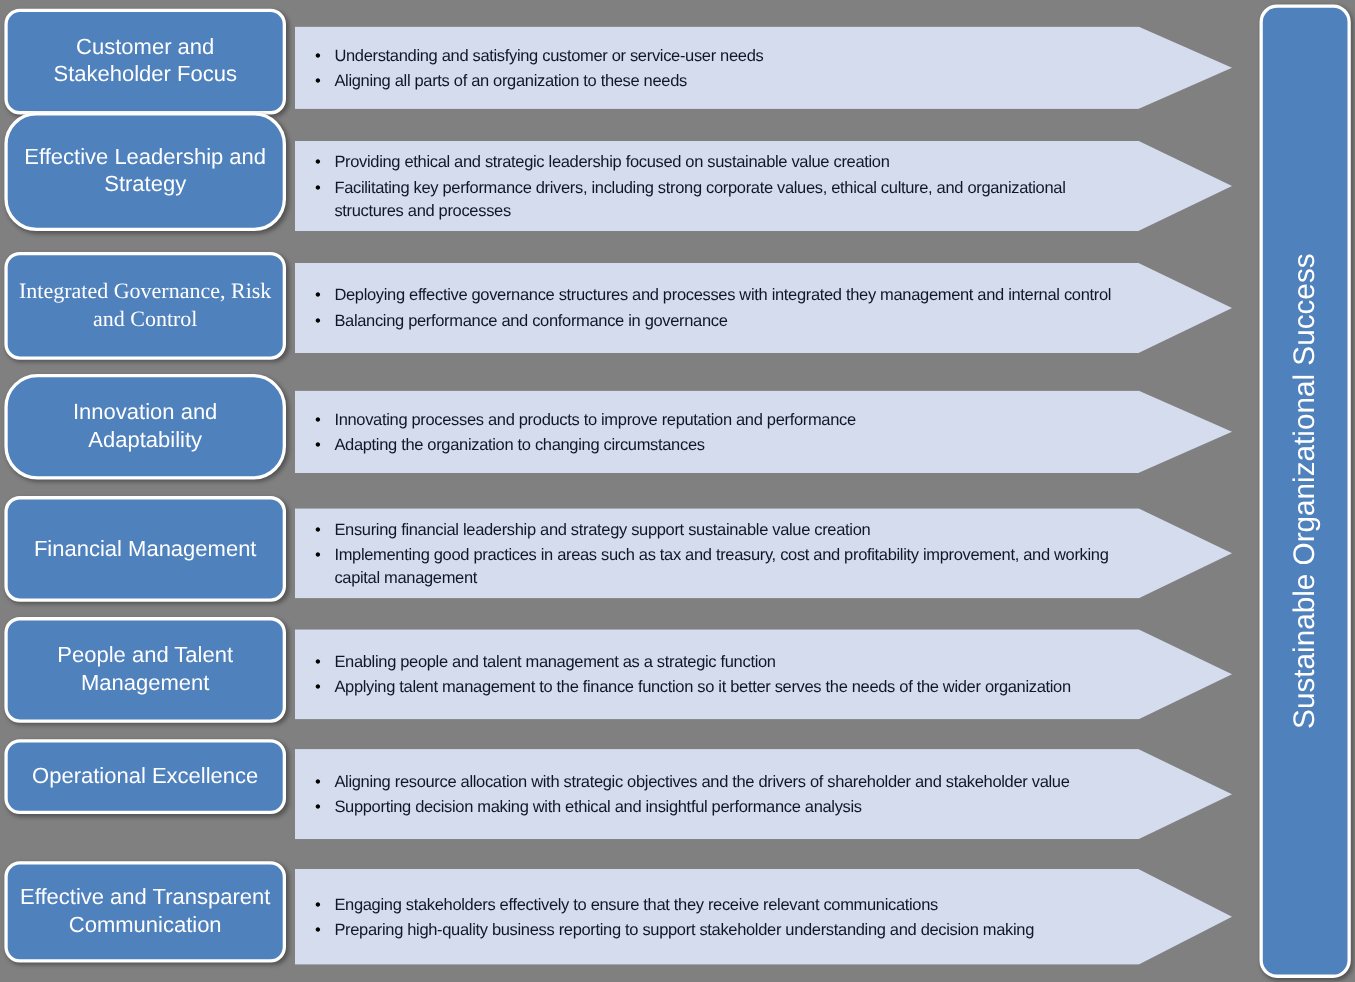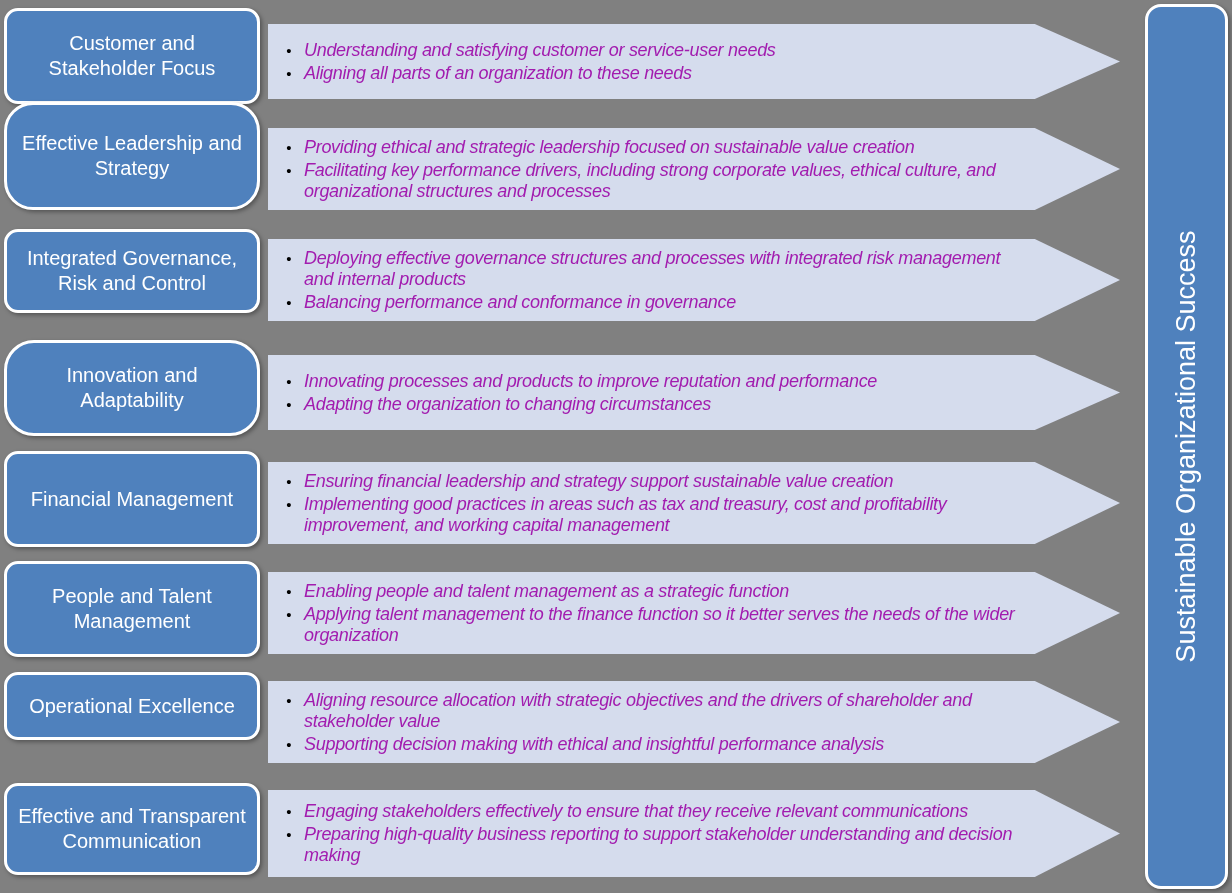--- a/index.html
+++ b/index.html
@@ -66,25 +66,24 @@
   .bullet-dot {
     flex: 0 0 auto;
     width: 30px;
     text-align: center;
     color: #000000;
     font-size: 15px;
     line-height: 21px;
   }
   .bullet-text {
     flex: 1 1 auto;
-    color: #a21caf;
-    font-size: 18px;
+    color: #0f172a;
+    font-size: 15px;
     line-height: 21px;
     letter-spacing: -0.3px;
-    font-style: italic;
   }
 
   
   #success-bar {
     position: absolute;
     left: 1145px;
     top: 4px;
     width: 83px;
     height: 885px;
     box-sizing: border-box;
@@ -137,29 +136,29 @@
         </div>
       </div>
     </div>
     <div class="pillar" style="top: 102px; height: 108px; border-radius: 29px;">
       <span class="pillar-label">Effective Leadership and Strategy</span>
     </div>
     <div class="arrow" style="top: 239px; height: 82px;">
       <div class="arrow-inner">
         <div class="bullet-row">
           <span class="bullet-dot">•</span>
-          <span class="bullet-text">Deploying effective governance structures and processes with integrated risk management and internal products</span>
+          <span class="bullet-text">Deploying effective governance structures and processes with integrated they management and internal control</span>
         </div>
         <div class="bullet-row">
           <span class="bullet-dot">•</span>
           <span class="bullet-text">Balancing performance and conformance in governance</span>
         </div>
       </div>
     </div>
-    <div class="pillar" style="top: 229px; height: 84px;">
+    <div class="pillar" style="top: 229px; height: 98px; font-family: Liberation Serif, serif;">
       <span class="pillar-label">Integrated Governance, Risk and Control</span>
     </div>
     <div class="arrow" style="top: 355px; height: 75px;">
       <div class="arrow-inner">
         <div class="bullet-row">
           <span class="bullet-dot">•</span>
           <span class="bullet-text">Innovating processes and products to improve reputation and performance</span>
         </div>
         <div class="bullet-row">
           <span class="bullet-dot">•</span>

